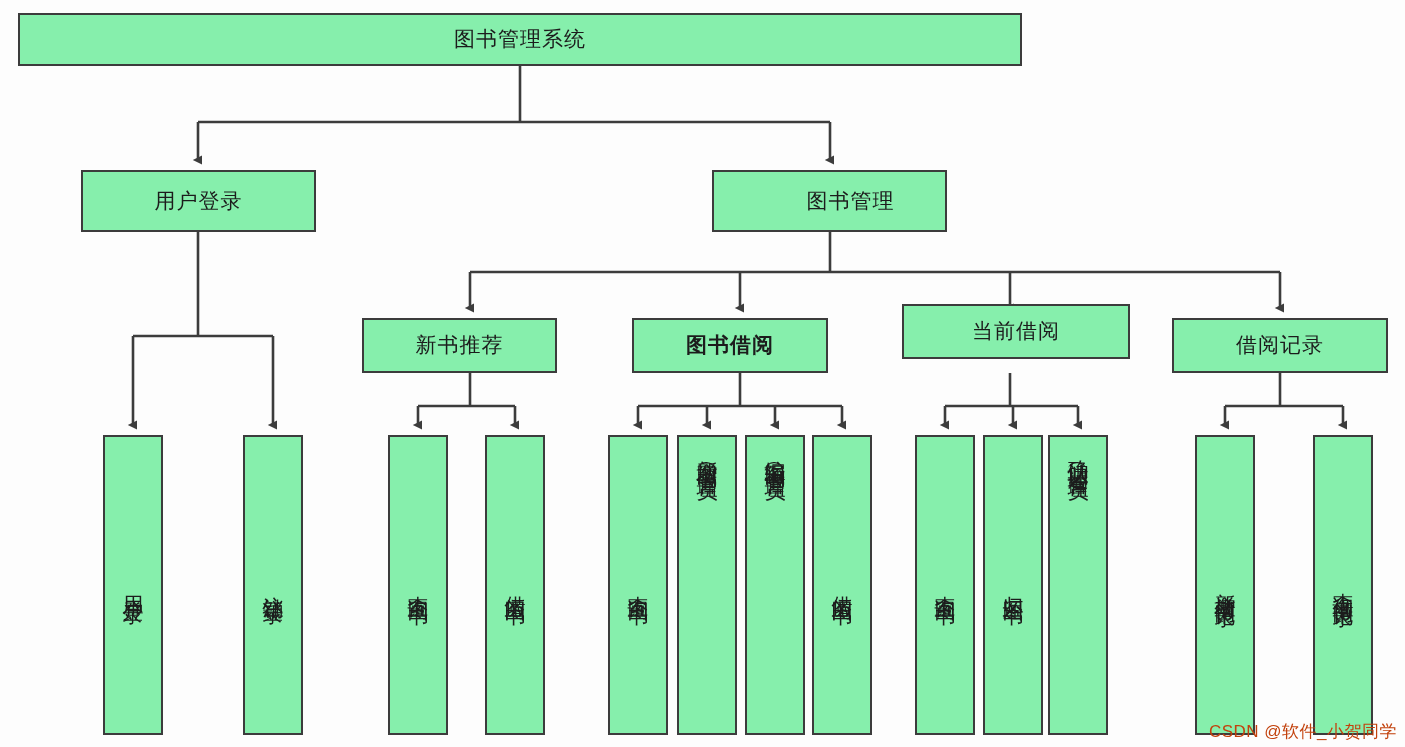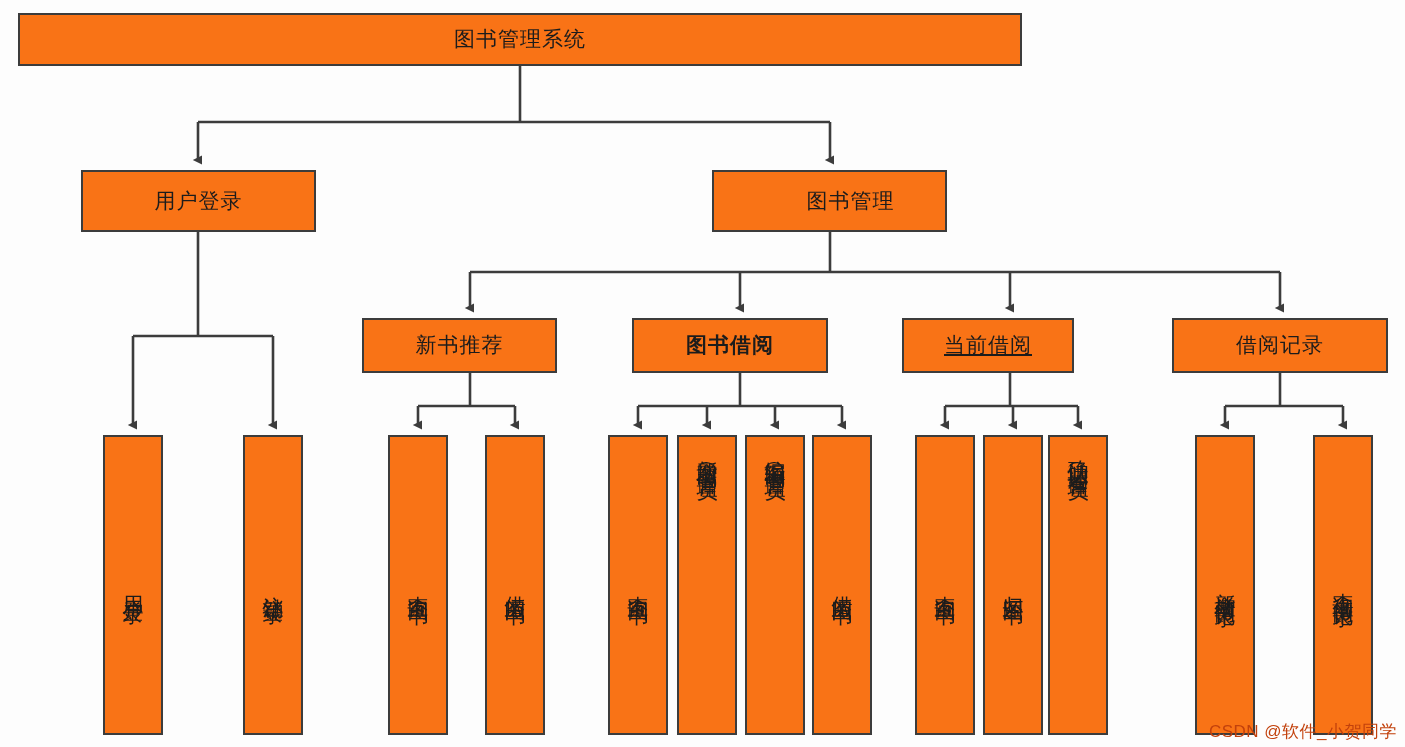--- a/index.html
+++ b/index.html
@@ -9,21 +9,21 @@
     font-family:"Liberation Sans","DejaVu Sans",sans-serif;
     overflow:hidden;
     position:relative;
   }
   #canvas{position:absolute;left:0;top:0;width:1405px;height:747px;}
   #edges{position:absolute;left:0;top:0;width:1405px;height:747px;pointer-events:none;}
 
   .node{
     position:absolute;
     box-sizing:border-box;
-    background:#f97316;
+    background:#86efac;
     border:2px solid #3c3c3c;
     display:flex;
     align-items:center;
     justify-content:center;
     color:#1c1c1c;
   }
   .node .label{
     font-size:21px;
     line-height:1.25;
     letter-spacing:1px;
@@ -117,21 +117,21 @@
   <div class="node" style="left:712px;top:170px;width:235px;height:62px;padding-left:42px;">
     <span class="label">图书管理</span>
   </div>
 
   <div class="node" style="left:362px;top:318px;width:195px;height:55px;">
     <span class="label">新书推荐</span>
   </div>
   <div class="node" style="left:632px;top:318px;width:196px;height:55px;font-weight:bold;">
     <span class="label">图书借阅</span>
   </div>
-  <div class="node" style="left:902px;top:318px;width:172px;height:55px;text-decoration:underline;">
+  <div class="node" style="left:902px;top:304px;width:228px;height:55px;">
     <span class="label">当前借阅</span>
   </div>
   <div class="node" style="left:1172px;top:318px;width:216px;height:55px;">
     <span class="label">借阅记录</span>
   </div>
 
   <div class="node vert mid" style="left:103px;top:435px;width:60px;height:300px;">
     <span class="label">用户登录</span>
   </div>
   <div class="node vert mid" style="left:243px;top:435px;width:60px;height:300px;">

